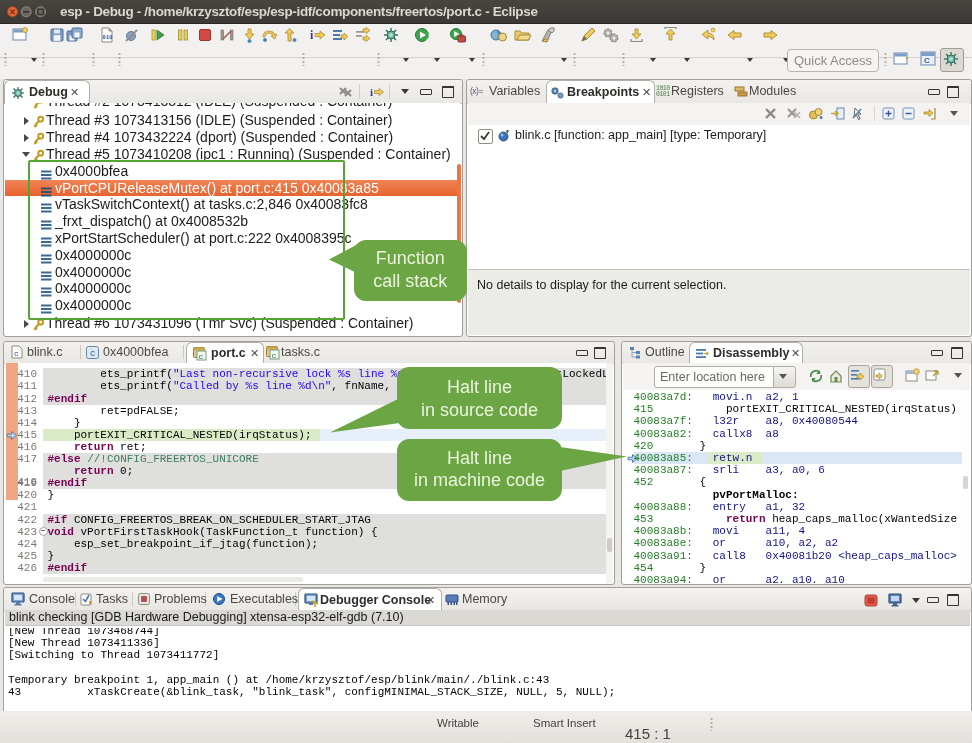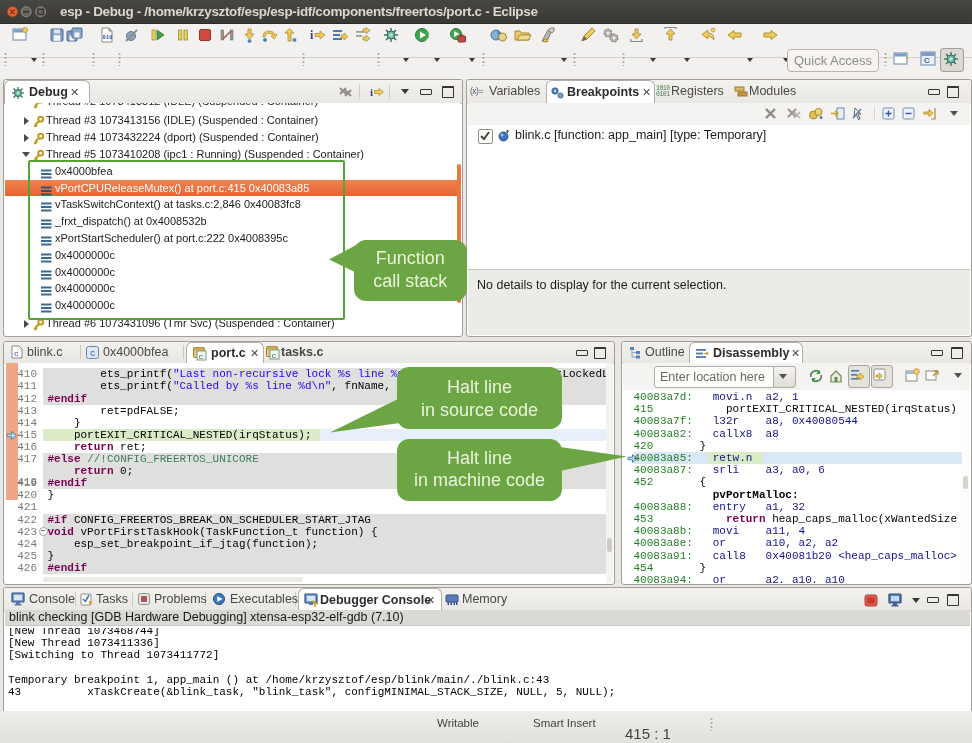--- a/index.html
+++ b/index.html
@@ -12,21 +12,21 @@
 .kw{color:#7b0052;font-weight:bold;}
 .str{color:#2a00ff;}
 .cmt{color:#3f7f5f;}
 .adr{color:#237f23;margin-top:20px;}
 .opc{color:#10128a;}
 .trirt{width:0;height:0;border-left:5px solid #4a4a46;border-top:4px solid transparent;border-bottom:4px solid transparent;}
 .tridn{width:0;height:0;border-top:5px solid #4a4a46;border-left:4px solid transparent;border-right:4px solid transparent;}
 .vmenu{width:0;height:0;border-top:5px solid #3a3936;border-left:4.5px solid transparent;border-right:4.5px solid transparent;}
 .minb{position:absolute;width:10px;height:4px;border:1.3px solid #35342f;border-radius:1px;}
 .maxb{position:absolute;width:10px;height:9px;border:1.3px solid #35342f;border-top:2.6px solid #35342f;border-radius:1px;}
-.row{position:absolute;left:0;right:0;height:16.8px;line-height:16.8px;font-size:11px;color:#1c1c1a;white-space:nowrap;}
+.row{position:absolute;left:0;right:0;height:16.8px;line-height:16.8px;font-size:14px;color:#1c1c1a;white-space:nowrap;}
 .ic{position:absolute;}
 .grip{position:absolute;top:28px;width:3px;height:14px;background-image:radial-gradient(circle,#b0ada7 1px,transparent 1.2px);background-size:3px 4px;}
 .dd{position:absolute;top:34px;width:0;height:0;border-top:4px solid #3a3936;border-left:3.5px solid transparent;border-right:3.5px solid transparent;}
 </style></head>
 <body>
 
 <div class="p" style="left:0;top:0;width:972px;height:23px;background:linear-gradient(#484641,#3a3935);border-bottom:1px solid #2a2926;">
   <svg class="p" style="left:6px;top:6px" width="52" height="12">
     <circle cx="6.5" cy="5.8" r="5" fill="#e96536" stroke="#b84a20" stroke-width="0.8"></circle>
     <path d="M4.3 3.6 L8.7 8 M8.7 3.6 L4.3 8" stroke="#8a3412" stroke-width="1.4"></path>
@@ -493,21 +493,21 @@
     <span style="position:absolute;left:24px;font-weight:bold;">port.c</span>
     <span style="position:absolute;left:63px;color:#4d4b47;font-size:11px;">✕</span>
   </div>
   <div class="tab" style="left:258px;width:70px;height:21px;line-height:21px;">
     <svg class="ic" style="left:4px;top:3px" width="14" height="15">
         <rect x="0.5" y="1.5" width="11" height="10" rx="1" fill="#e3c989" stroke="#9a7a30"></rect>
         <rect x="0.5" y="1.5" width="11" height="3" fill="#caa84f"></rect>
         <rect x="4" y="5" width="9" height="9" fill="#f2f6f2" stroke="#7a9a7a"></rect>
         <text x="5.5" y="12.5" font-size="8" fill="#2a7a52" font-family="Liberation Mono,monospace">c</text>
       </svg>
-    <span style="position:absolute;left:19px;font-weight:bold;">tasks.c</span>
+    <span style="position:absolute;left:19px;">tasks.c</span>
   </div>
   <div class="minb" style="left:572px;top:8px;"></div>
   <div class="maxb" style="left:590px;top:5px;"></div>
   <div class="p" id="edcontent" style="left:1px;top:21px;width:608px;height:220px;background:#fff;overflow:hidden;border-radius:0 0 3px 3px;">
 
     <div class="p" style="left:38px;top:5.3px;width:563px;height:36.3px;background:#dfdfdd;"></div>
     <div class="p" style="left:38px;top:90px;width:563px;height:36.3px;background:#dfdfdd;"></div>
     <div class="p" style="left:38px;top:150.5px;width:563px;height:60.5px;background:#dfdfdd;"></div>
 
     <div class="p" style="left:38px;top:65.8px;width:563px;height:12.1px;background:#e7f0fa;"></div>

